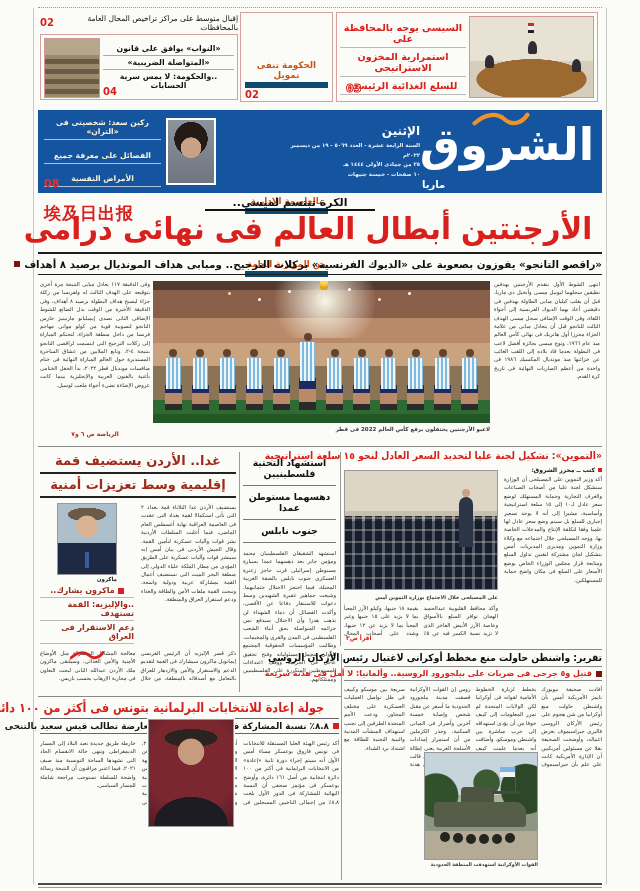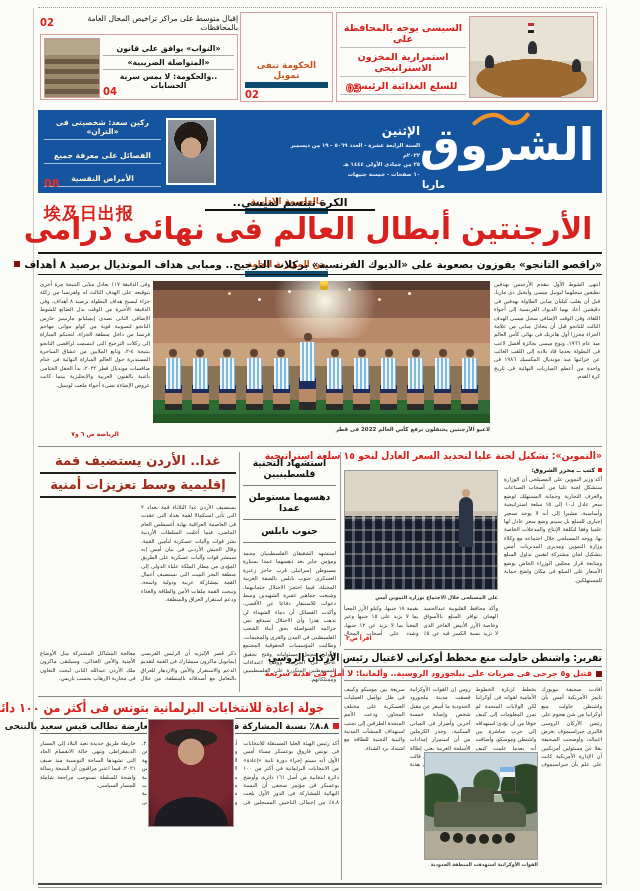--- a/index.html
+++ b/index.html
@@ -335,20 +335,41 @@
 
   <div class="abs" id="vr-pal-jor"></div>
 
   <div class="abs jor">
     <div class="jor-h">
       <div>غدا.. الأردن يستضيف قمة</div>
       <div>إقليمية وسط تعزيزات أمنية</div>
     </div>
     <div class="jor-cols">
       <div class="smalltxt jor-colR">يستضيف الأردن غدا الثلاثاء قمة بغداد ٢ التى تأتى استكمالا لقمة بغداد التى عقدت فى العاصمة العراقية نهاية أغسطس العام الماضى، فيما أعلنت السلطات الأردنية نشر قوات وآليات عسكرية لتأمين القمة. وقال الجيش الأردنى فى بيان أمس إنه سينشر قوات وآليات عسكرية على الطريق المؤدى من مطار الملكة علياء الدولى إلى منطقة البحر الميت التى تستضيف أعمال القمة بمشاركة عربية ودولية واسعة، وتبحث القمة ملفات الأمن والطاقة والغذاء ودعم استقرار العراق والمنطقة.</div>
+      <div class="jor-colL">
+        <div class="macron"></div>
+        <div class="macron-cap">ماكرون</div>
+        <div class="jor-sub">
+          <div class="jsl">
+            <span class="sq-red"></span>
+            <span>ماكرون يشارك..</span>
+          </div>
+          <div class="jsl">
+              <span>..والإليزيه: القمة تستهدف</span>
+            </div>
+          <div class="jsl">
+              <span>دعم الاستقرار فى العراق</span>
+            </div>
+        </div>
+        <div class="jor-swoosh">
+          <svg width="34" height="11" viewBox="0 0 60 18">
+              <path d="M2 13 C 14 2, 26 2, 34 9 C 42 16, 52 13, 58 4" stroke="#d8201c" stroke-width="5" fill="none" stroke-linecap="round"></path>
+            </svg>
+        </div>
+      </div>
     </div>
     <div class="smalltxt jor-bottom">ذكر قصر الإليزيه أن الرئيس الفرنسى إيمانويل ماكرون سيشارك فى القمة لتقديم الدعم والاستقرار والأمن والازدهار للعراق بالتعامل مع أصدقائه بالمنطقة، من خلال معالجة المشاكل المشتركة مثل الأوضاع الأمنية والأمن الغذائى، وسيلتقى ماكرون ملك الأردن عبدالله الثانى لبحث التعاون فى محاربة الإرهاب بحسب باريس.</div>
   </div>
 
   <div class="abs" id="rule-jordan-bot"></div>
   <div class="abs" id="rule-supply-bot"></div>
   <div class="abs" id="vr-tun-rus"></div>
 
   <div class="abs rus">
     <div class="rus-h">تقرير: واشنطن حاولت منع مخطط أوكرانى لاغتيال رئيس الأركان الروسى</div>

